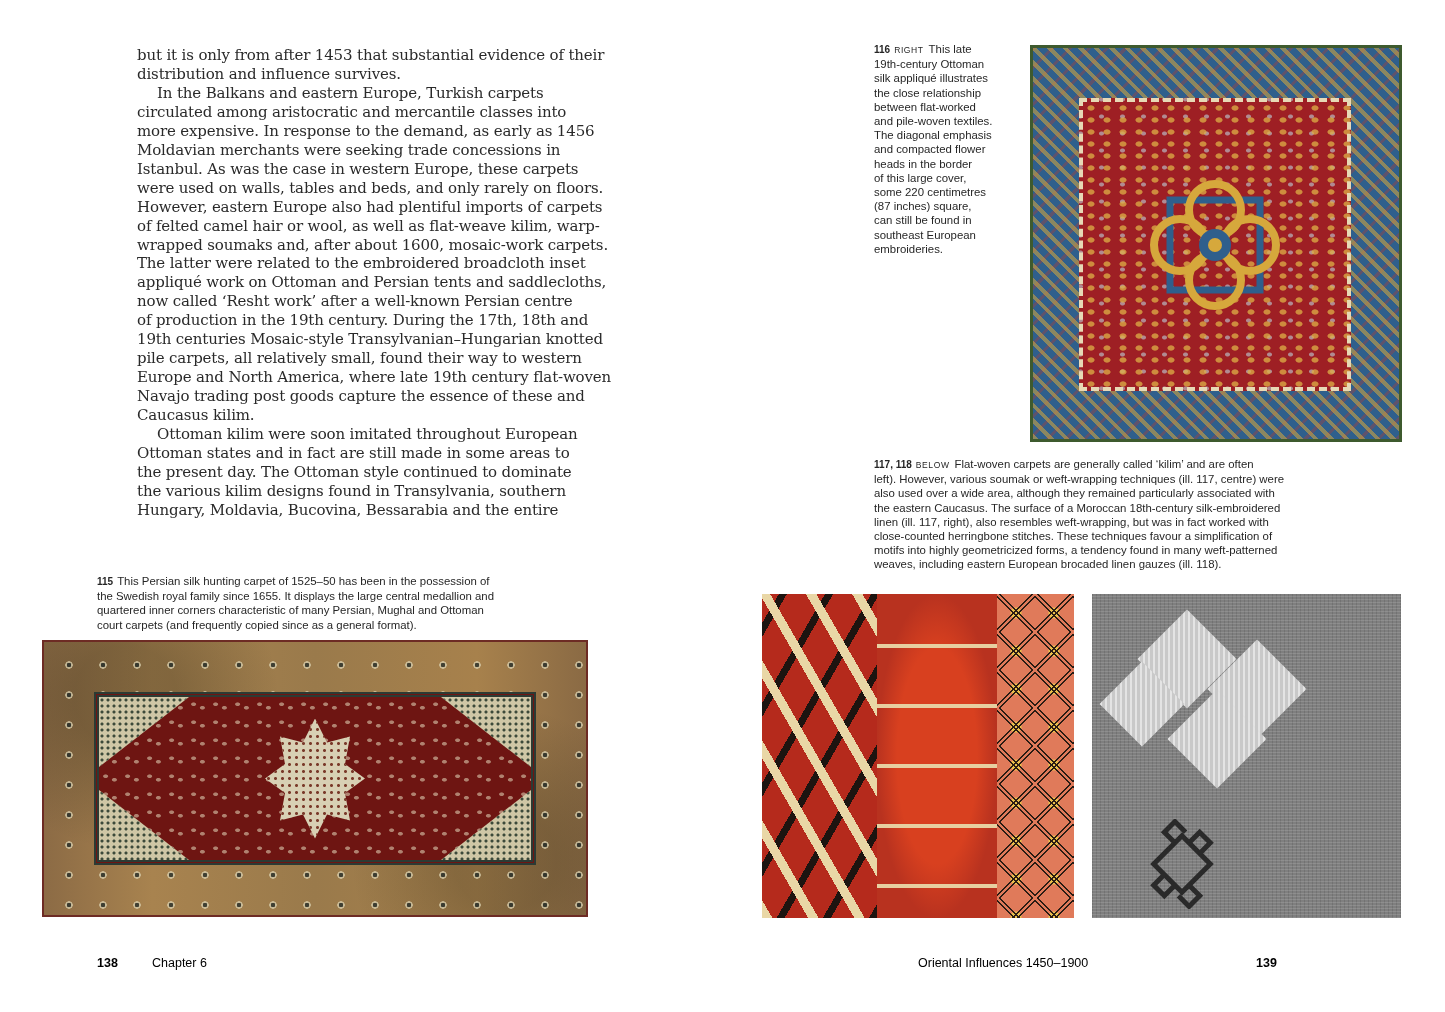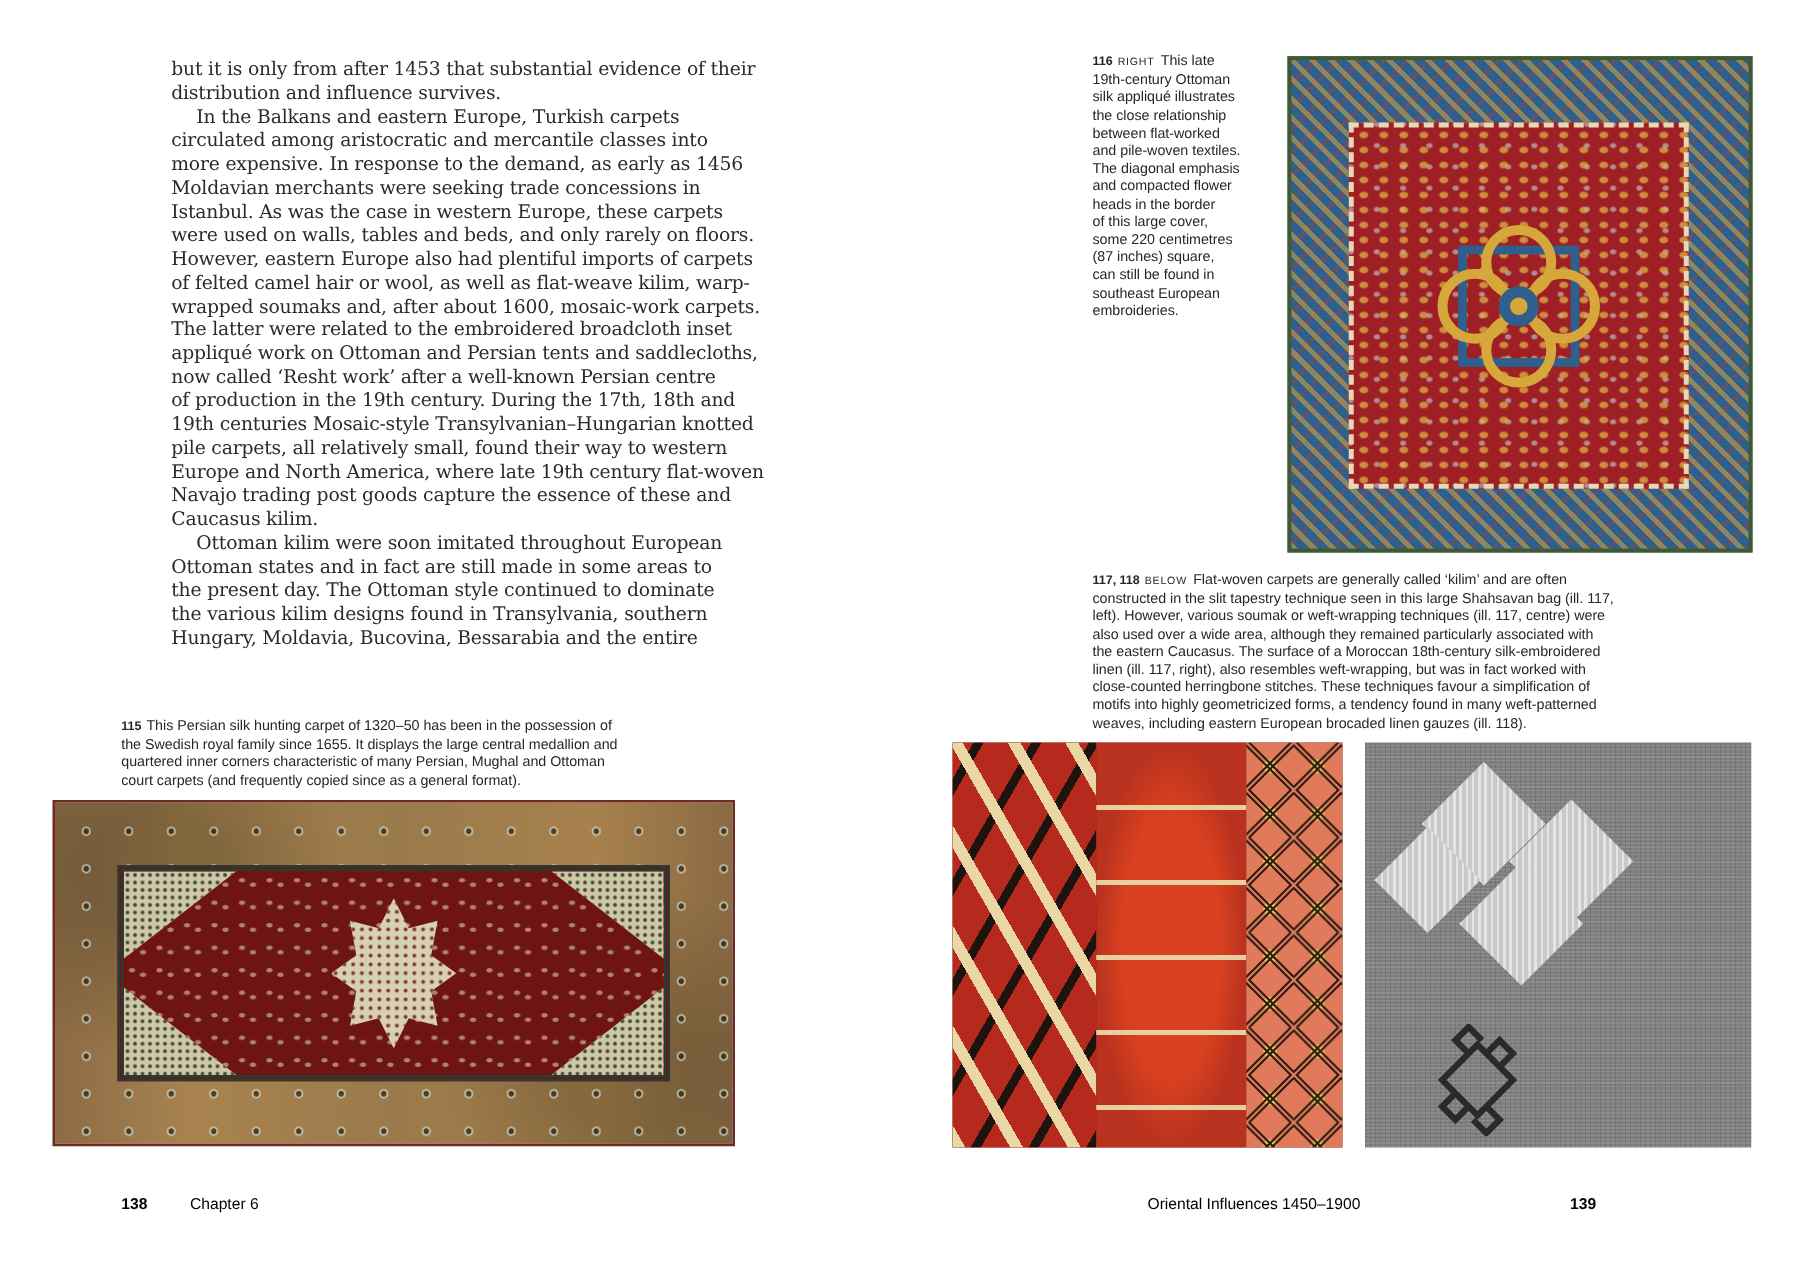--- a/index.html
+++ b/index.html
@@ -187,21 +187,21 @@
     <span class="line">Navajo trading post goods capture the essence of these and</span>
     <span class="line">Caucasus kilim.</span>
     <span class="line indent">Ottoman kilim were soon imitated throughout European</span>
     <span class="line">Ottoman states and in fact are still made in some areas to</span>
     <span class="line">the present day. The Ottoman style continued to dominate</span>
     <span class="line">the various kilim designs found in Transylvania, southern</span>
     <span class="line">Hungary, Moldavia, Bucovina, Bessarabia and the entire</span>
   </div>
 
   <div class="caption cap-115">
-    <span class="line"><span class="num">115</span><span>This Persian silk hunting carpet of 1320–50 has been in the possession of</span></span>
+    <span class="line"><span class="num">115</span><span>This Persian silk hunting carpet of 1525–50 has been in the possession of</span></span>
     <span class="line">the Swedish royal family since 1655. It displays the large central medallion and</span>
     <span class="line">quartered inner corners characteristic of many Persian, Mughal and Ottoman</span>
     <span class="line">court carpets (and frequently copied since as a general format).</span>
   </div>
 
   <div class="plate carpet-115" title="Persian silk hunting carpet, 1525–50">
     <div class="dots"></div>
     <div class="inner-border">
       <div class="field"></div>
       <div class="corner c-tl"></div>
@@ -242,21 +242,20 @@
         <circle cx="40" cy="75" r="26" fill="none" stroke="#d6a83c" stroke-width="8"></circle>
         <circle cx="110" cy="75" r="26" fill="none" stroke="#d6a83c" stroke-width="8"></circle>
         <circle cx="75" cy="75" r="16" fill="#2f5f8c"></circle>
         <circle cx="75" cy="75" r="7" fill="#d6a83c"></circle>
       </svg>
     </div>
   </div>
 
   <div class="caption cap-117">
     <span class="line"><span class="num">117, 118</span><span class="pos">Below</span><span>Flat-woven carpets are generally called ‘kilim’ and are often</span></span>
-    <span class="line">constructed in the slit tapestry technique seen in this large Shahsavan bag (ill. 117,</span>
     <span class="line">left). However, various soumak or weft-wrapping techniques (ill. 117, centre) were</span>
     <span class="line">also used over a wide area, although they remained particularly associated with</span>
     <span class="line">the eastern Caucasus. The surface of a Moroccan 18th-century silk-embroidered</span>
     <span class="line">linen (ill. 117, right), also resembles weft-wrapping, but was in fact worked with</span>
     <span class="line">close-counted herringbone stitches. These techniques favour a simplification of</span>
     <span class="line">motifs into highly geometricized forms, a tendency found in many weft-patterned</span>
     <span class="line">weaves, including eastern European brocaded linen gauzes (ill. 118).</span>
   </div>
 
   <div class="plate kilim-117" title="Kilim, soumak and embroidered linen details">

